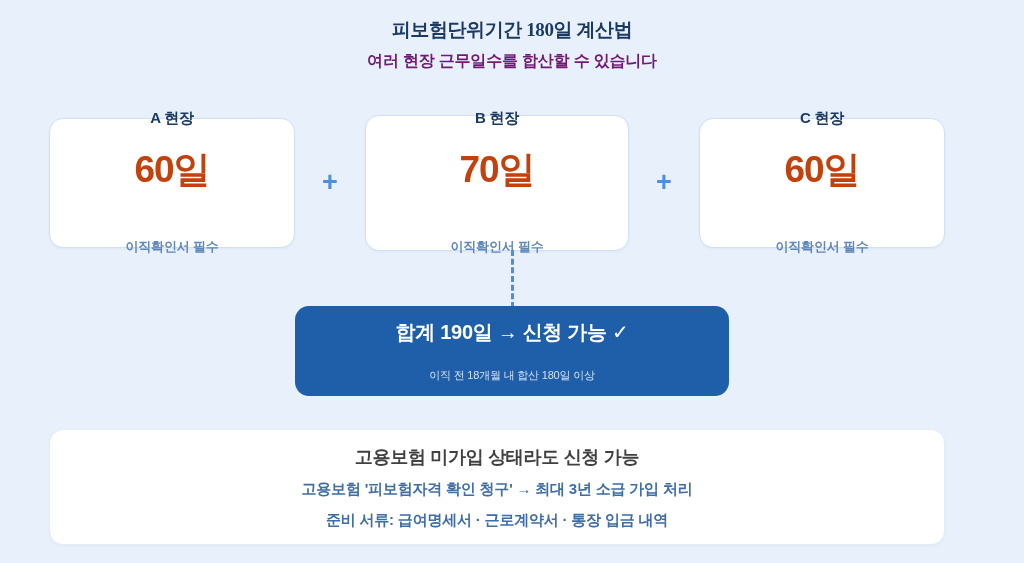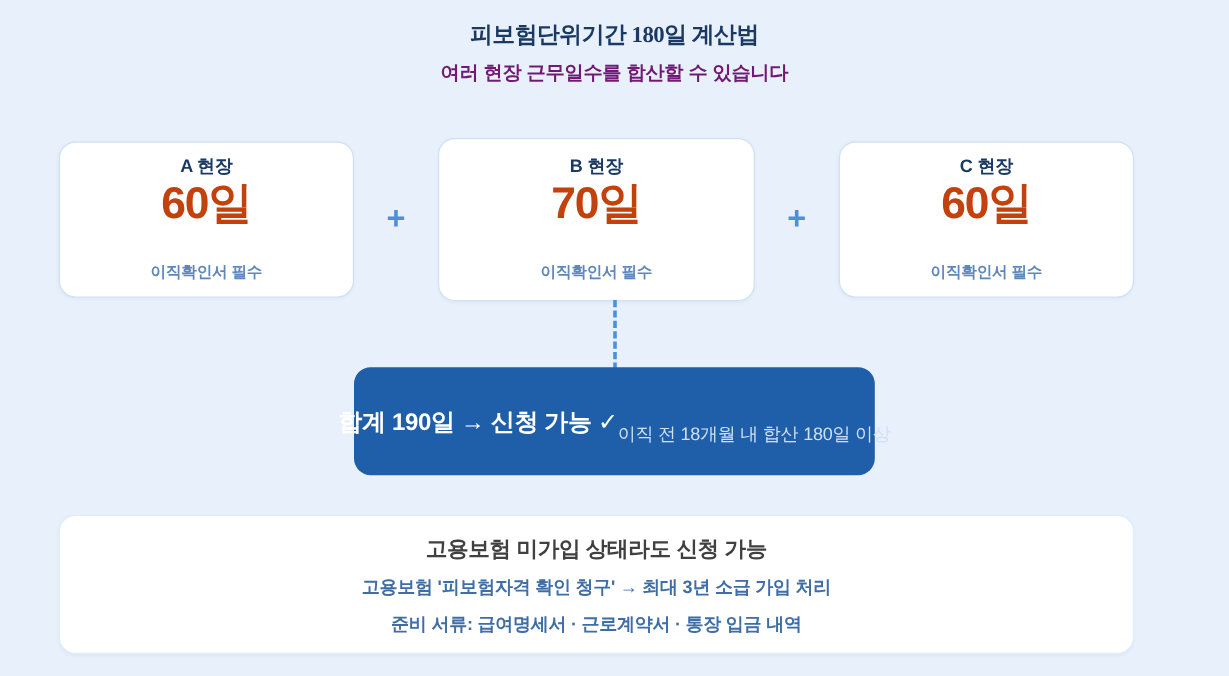--- a/index.html
+++ b/index.html
@@ -61,20 +61,21 @@
   .card {
     background:#ffffff;
     border:1px solid #cfe1f3;
     border-radius:14px;
     box-shadow:0 1px 3px rgba(40,90,150,0.05);
     text-align:center;
     display:flex;
     flex-direction:column;
     align-items:center;
     justify-content:center;
+    gap:20px;
   }
   .card.small {
     width:246px;
     height:130px;
   }
   .card.large {
     width:264px;
     height:136px;
   }
 
@@ -123,35 +124,35 @@
   
   .summary {
     position:absolute;
     top:306px;
     left:295px;
     width:434px;
     height:90px;
     background:#1f5ea8;
     border-radius:14px;
     display:flex;
-    flex-direction:row;
+    flex-direction:column;
     align-items:center;
     justify-content:center;
     text-align:right;
   }
   .summary-main {
     font-size:20px;
     font-weight:bold;
     letter-spacing:-0.3px;
     color:#ffffff;
     white-space:nowrap;
   }
   .summary-sub {
     margin-top:22px;
-    font-size:15px;
+    font-size:11px;
     letter-spacing:-0.2px;
     color:#cfe0f5;
     white-space:nowrap;
   }
 
   
   .note-card {
     position:absolute;
     top:429px;
     left:49px;

